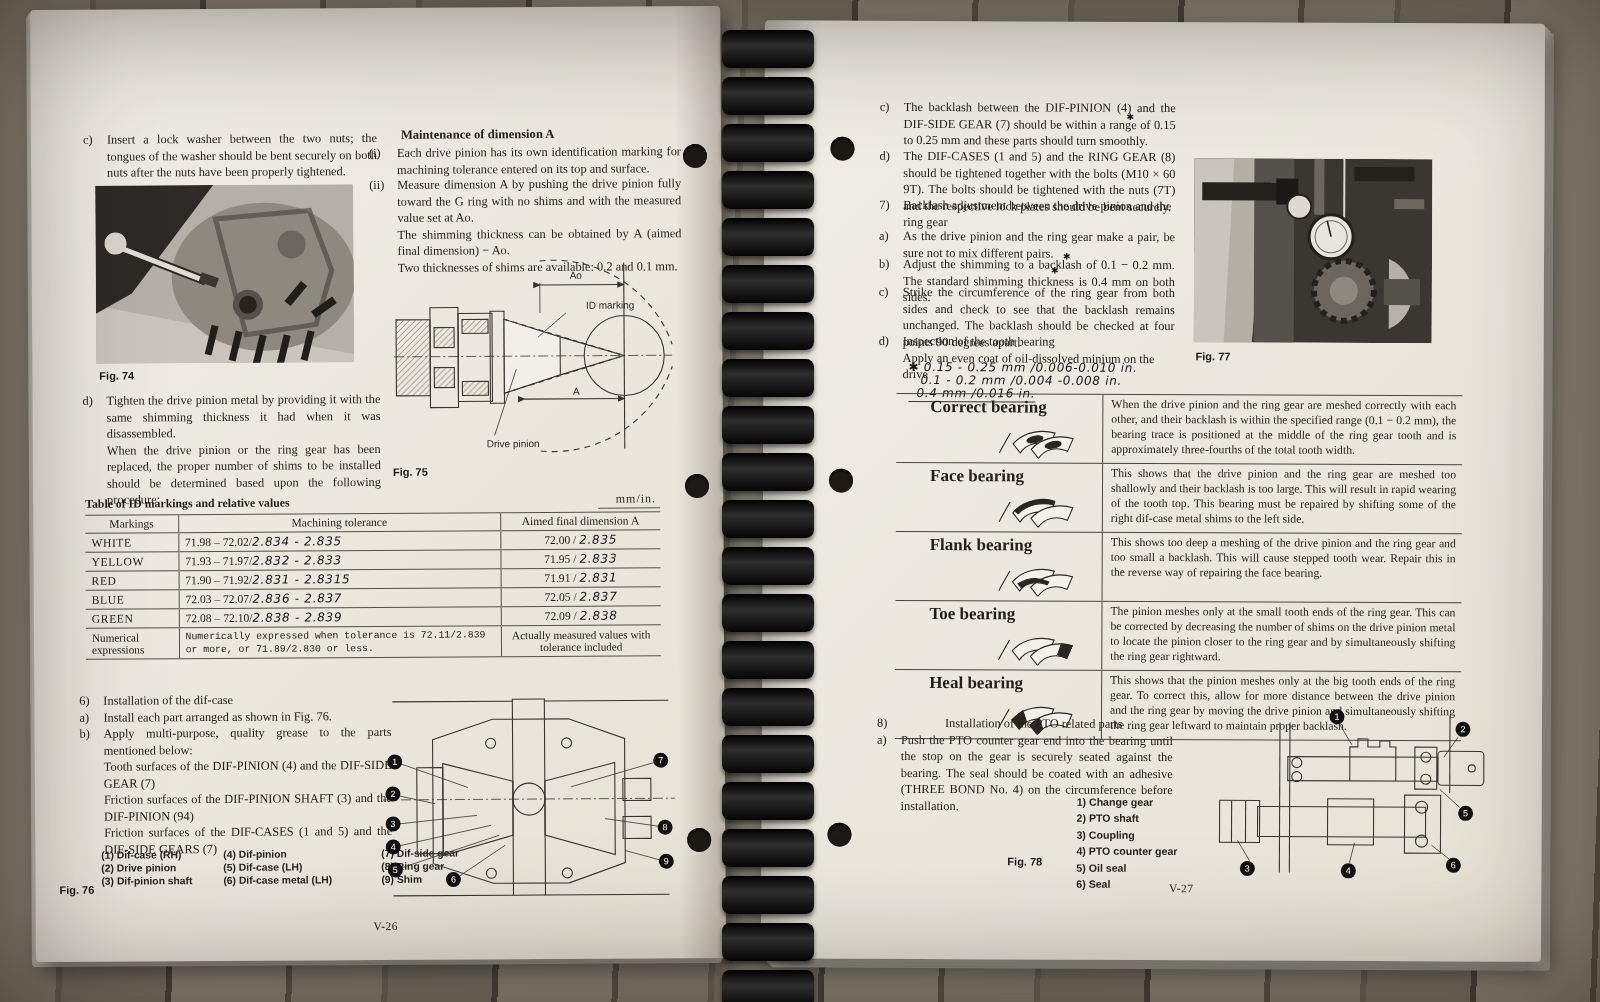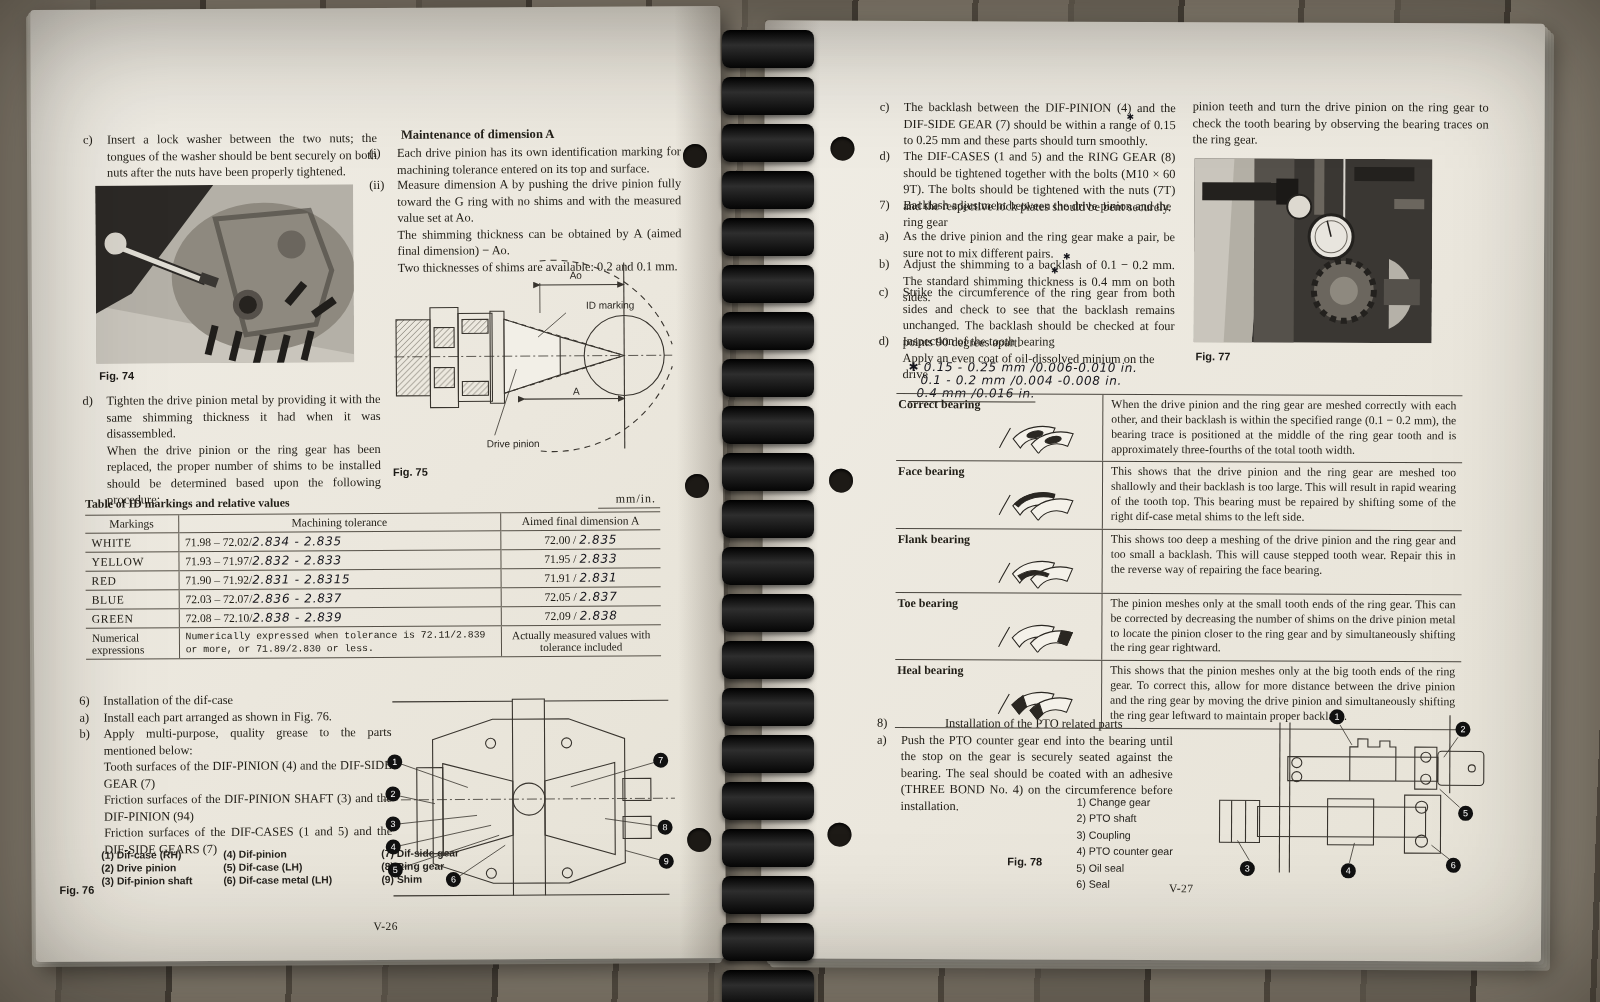--- a/index.html
+++ b/index.html
@@ -41,27 +41,27 @@
     padding:2px 6px;vertical-align:middle;}
   .idtable .c2,.idtable .c3{border-left:1px solid #555047;}
   .idtable th{font-weight:normal;text-align:center;}
   .idtable td.c1{letter-spacing:.6px;}
   .idtable td.c3{text-align:center;}
   .mono{font-family:"Liberation Mono",monospace;font-size:9.8px;line-height:1.35;}
   .unitrow{display:flex;justify-content:space-between;align-items:flex-end;width:575px;}
   .unit{border-bottom:1px solid #555047;padding:0 4px 1px 18px;font-size:12px;letter-spacing:1px;}
   .parts-grid{display:grid;grid-template-columns:122px 158px 120px;row-gap:2px;
     font-family:"Liberation Sans",sans-serif;font-weight:bold;font-size:10.3px;color:#25221d;}
-  .plist{font-family:"Liberation Sans",sans-serif;font-weight:normal;font-size:10.6px;
+  .plist{font-family:"Liberation Sans",sans-serif;font-weight:bold;font-size:10.6px;
     line-height:1.55;color:#25221d;}
   .btable{width:566px;border-top:1.4px solid #4a463f;border-bottom:1px solid #4a463f;font-size:11.7px;}
   .brow{display:flex;border-bottom:1px solid #4a463f;}
   .brow:last-child{border-bottom:none;}
   .bcell-l{flex:none;width:200px;padding:3px 4px 2px 2px;border-right:1px solid #4a463f;}
-  .bcell-l .blabel{font-weight:bold;font-size:12px;}
+  .bcell-l .blabel{font-weight:bold;font-size:17px;margin-left:32px;}
   .bcell-l svg{display:block;margin:1px 8px 2px auto;}
   .bcell-r{flex:1;padding:3px 6px 4px 8px;line-height:1.27;text-align:justify;}
   .pageno{font-size:11.5px;letter-spacing:.5px;}
   .photo,.draw{display:block;}
   .amark{position:absolute;font-size:9px;color:#14141b;font-family:"DejaVu Sans",sans-serif;}
   svg text{font-family:"Liberation Sans",sans-serif;}
 </style>
 </head>
 <body>
 
@@ -438,21 +438,20 @@
     <div>1)  Change gear</div>
     <div>2)  PTO shaft</div>
     <div>3)  Coupling</div>
     <div>4)  PTO counter gear</div>
     <div>5)  Oil seal</div>
     <div>6)  Seal</div>
   </div>
   <div class="blk cap" style="left:246px;top:834px;">Fig. 78</div>
   <div class="blk pageno" style="left:380px;top:860px;width:80px;text-align:center;">V-27</div>
 
-  <div class="blk body-txt" style="left:428px;top:76px;width:296px;text-align:justify;">pinion teeth and turn the drive pinion on the ring gear to check the tooth bearing by observing the bearing traces on the ring gear.</div>
 
   <div class="blk" style="left:430px;top:136px;">
     <svg class="photo" width="238" height="184" viewBox="0 0 238 184">
       <rect width="238" height="184" fill="#3a3733"></rect>
       <polygon points="0,0 72,0 58,184 0,184" fill="#c9c5bc"></polygon>
       <polygon points="40,0 72,0 58,184 30,184" fill="#b3afa5"></polygon>
       <rect x="60" y="0" width="40" height="184" fill="#55514b"></rect>
       <rect x="8" y="24" width="80" height="18" fill="#23211e"></rect>
       <rect x="82" y="20" width="22" height="26" fill="#1b1917"></rect>
       <rect x="120" y="0" width="10" height="56" fill="#6b665e"></rect>

